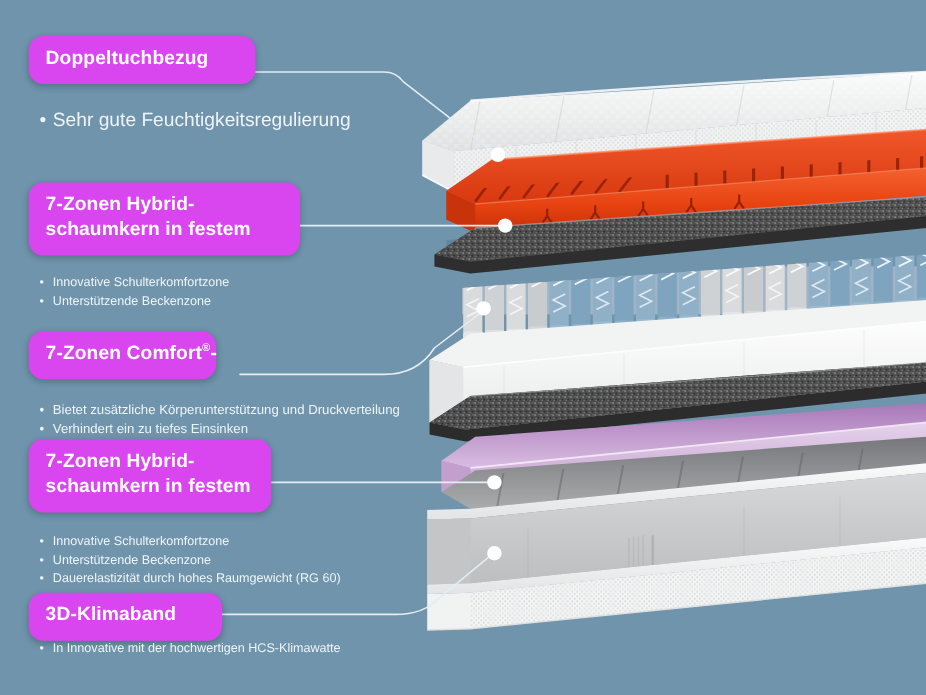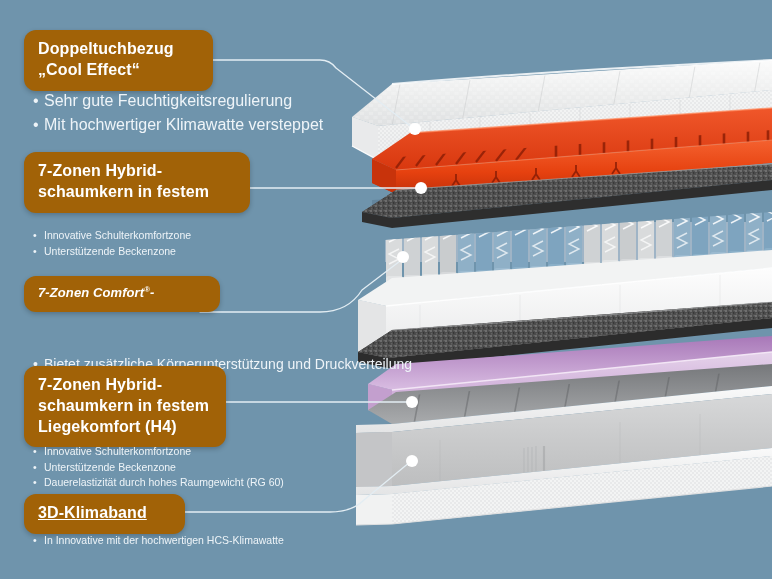--- a/index.html
+++ b/index.html
@@ -11,21 +11,21 @@
     position:relative;
   }
   #stage{position:relative;width:772px;height:579px;overflow:hidden;}
 
   
   .mattress{position:absolute;left:0;top:0;width:772px;height:579px;}
 
   
   .label-box{
     position:absolute;
-    background:#a16207;
+    background:#d946ef;
     color:#ffffff;
     border-radius:12px;
     padding:9px 14px 10px 14px;
     font-weight:bold;
     line-height:1.30;
     letter-spacing:0.1px;
     box-shadow:0 2px 5px rgba(0,0,0,.22);
     box-sizing:border-box;
     z-index:6;
   }
@@ -436,54 +436,52 @@
       <circle cx="415" cy="129" r="6"></circle>
       <circle cx="421" cy="188" r="6"></circle>
       <circle cx="403" cy="257" r="6"></circle>
       <circle cx="412" cy="402" r="6"></circle>
       <circle cx="412" cy="461" r="6"></circle>
     </g>
   </svg>
 
   <div class="label-box" style="left:24px;top:30px;width:189px;font-size:16px;">
     <span class="ln">Doppeltuchbezug</span>
-    <span class="ln">„Cool Effect“</span>
   </div>
   <div class="bullets" style="left:33px;top:89px;font-size:16px;">
     <span class="b">Sehr gute Feuchtigkeitsregulierung</span>
-    <span class="b">Mit hochwertiger Klimawatte versteppet</span>
   </div>
 
   <div class="label-box" style="left:24px;top:152px;width:226px;font-size:16px;">
     <span class="ln">7-Zonen Hybrid-</span>
     <span class="ln">schaumkern in festem</span>
   </div>
   <div class="bullets" style="left:33px;top:228px;font-size:10.5px;">
     <span class="b">Innovative Schulterkomfortzone</span>
     <span class="b">Unterstützende Beckenzone</span>
   </div>
 
-  <div class="label-box" style="left:24px;top:276px;width:196px;font-size:13px;font-style:italic;">
+  <div class="label-box" style="left:24px;top:276px;width:156px;font-size:16px;">
     <span class="ln"><span>7-Zonen Comfort<sup>®</sup>-</span></span>
   </div>
-  <div class="bullets" style="left:33px;top:334px;font-size:14px;margin-top:20px;">
+  <div class="bullets" style="left:33px;top:334px;font-size:11px;">
     <span class="b">Bietet zusätzliche Körperunterstützung und Druckverteilung</span>
+    <span class="b">Verhindert ein zu tiefes Einsinken</span>
   </div>
 
   <div class="label-box" style="left:24px;top:366px;width:202px;font-size:16px;">
     <span class="ln">7-Zonen Hybrid-</span>
     <span class="ln">schaumkern in festem</span>
-    <span class="ln">Liegekomfort (H4)</span>
   </div>
   <div class="bullets" style="left:33px;top:444px;font-size:10.5px;">
     <span class="b">Innovative Schulterkomfortzone</span>
     <span class="b">Unterstützende Beckenzone</span>
     <span class="b">Dauerelastizität durch hohes Raumgewicht (RG 60)</span>
   </div>
 
-  <div class="label-box" style="left:24px;top:494px;width:161px;font-size:16px;text-decoration:underline;">
+  <div class="label-box" style="left:24px;top:494px;width:161px;font-size:16px;">
     <span class="ln">3D-Klimaband</span>
   </div>
   <div class="bullets" style="left:33px;top:533px;font-size:10.5px;">
     <span class="b">In Innovative mit der hochwertigen HCS-Klimawatte</span>
   </div>
 
 </div>
 
 </body></html>

